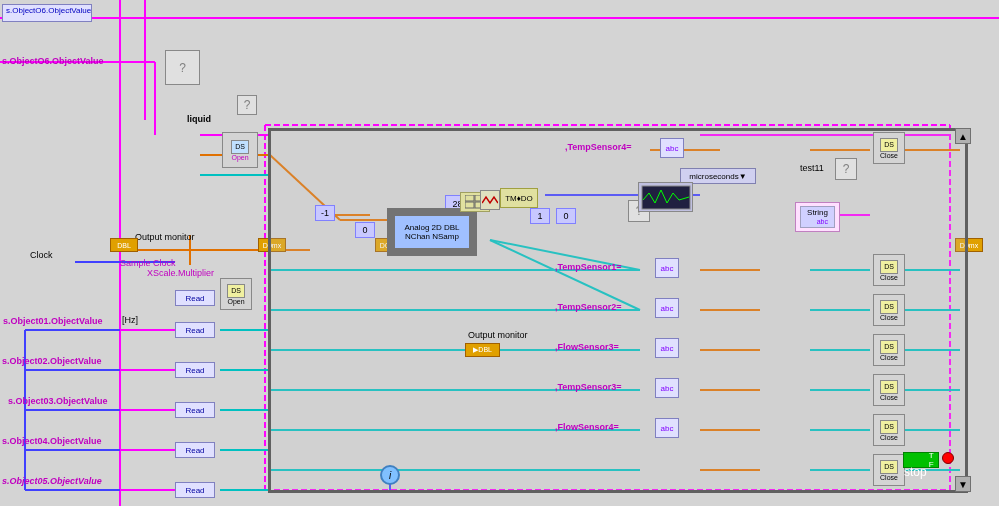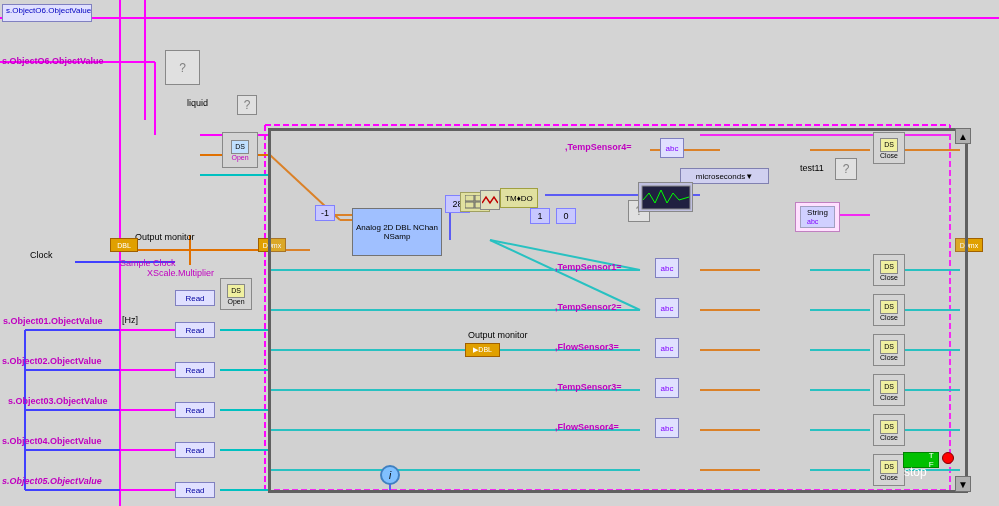--- a/index.html
+++ b/index.html
@@ -41,28 +41,29 @@
       justify-content: center;
       font-size: 9px;
       text-align: center;
       color: #000;
     }
 
     
     .func-block {
       position: absolute;
       background: #b0b0ff;
-      border: 1px solid #737373;
+      border: 8px solid #737373;
       font-size: 9px;
       text-align: center;
       color: #000;
       display: flex;
       align-items: center;
       justify-content: center;
       padding: 2px;
+      margin-left: 35px;
     }
 
     .pink-label {
       position: absolute;
       color: #c000c0;
       font-size: 9px;
       font-weight: bold;
     }
 
     
@@ -404,45 +405,45 @@
   <div class="label-text" style="top:315px;left:122px;">[Hz]</div>
 
   <div class="label-text" style="top:268px;left:147px;color:#c000c0;">XScale.Multiplier</div>
 
   <div class="main-frame" style="top:128px;left:268px;width:700px;height:365px;">
   </div>
 
   <div class="scroll-arrow" style="top:128px;right:28px;width:16px;height:16px;">▲</div>
   <div class="scroll-arrow" style="bottom:14px;right:28px;width:16px;height:16px;">▼</div>
 
-  <div class="label-text" style="top:98px;left:187px;">liquid</div>
+  <div class="label-text" style="top:114px;left:187px;font-weight:bold;">liquid</div>
 
   <div class="question-block" style="top:50px;left:165px;width:35px;height:35px;">?</div>
 
   <div class="question-block" style="top:95px;left:237px;width:20px;height:20px;">?</div>
 
   <div class="ds-block" style="top:132px;left:222px;width:36px;height:36px;">
     <div class="ds-icon" style="background:#c0e0ff;">DS</div>
     <div style="font-size:7px;color:#c000c0;">Open</div>
   </div>
 
   <div class="pink-label" style="top:142px;left:565px;font-size:9px;">,TempSensor4=</div>
 
   <div class="abc-block" style="top:138px;left:660px;width:24px;height:20px;">abc</div>
 
   <div class="label-text" style="top:163px;left:800px;">test11</div>
 
   <div class="question-block" style="top:158px;left:835px;width:22px;height:22px;">?</div>
 
-  <div class="dropdown-block" style="top:168px;left:680px;width:89px;height:16px;">
+  <div class="dropdown-block" style="top:168px;left:680px;width:76px;height:16px;">
     <span>microseconds</span>▼
   </div>
 
   <div class="string-block" style="top:202px;left:795px;width:45px;height:30px;">
-    <div style="font-size:8px;background:#d0d0ff;padding:1px 6px;border:1px solid #a0a0c0;">
+    <div style="font-size:8px;background:#d0d0ff;padding:1px 6px;border:1px solid #a0a0c0;text-align:right;">
       <span>String</span><br>
       <span style="font-size:7px;color:#8000ff;">abc</span>
     </div>
   </div>
 
   <div class="small-num" style="top:205px;left:315px;">-1</div>
 
   <div class="small-num" style="top:222px;left:355px;">0</div>
 
   <div class="small-num" style="top:195px;left:445px;width:25px;height:18px;">28</div>

